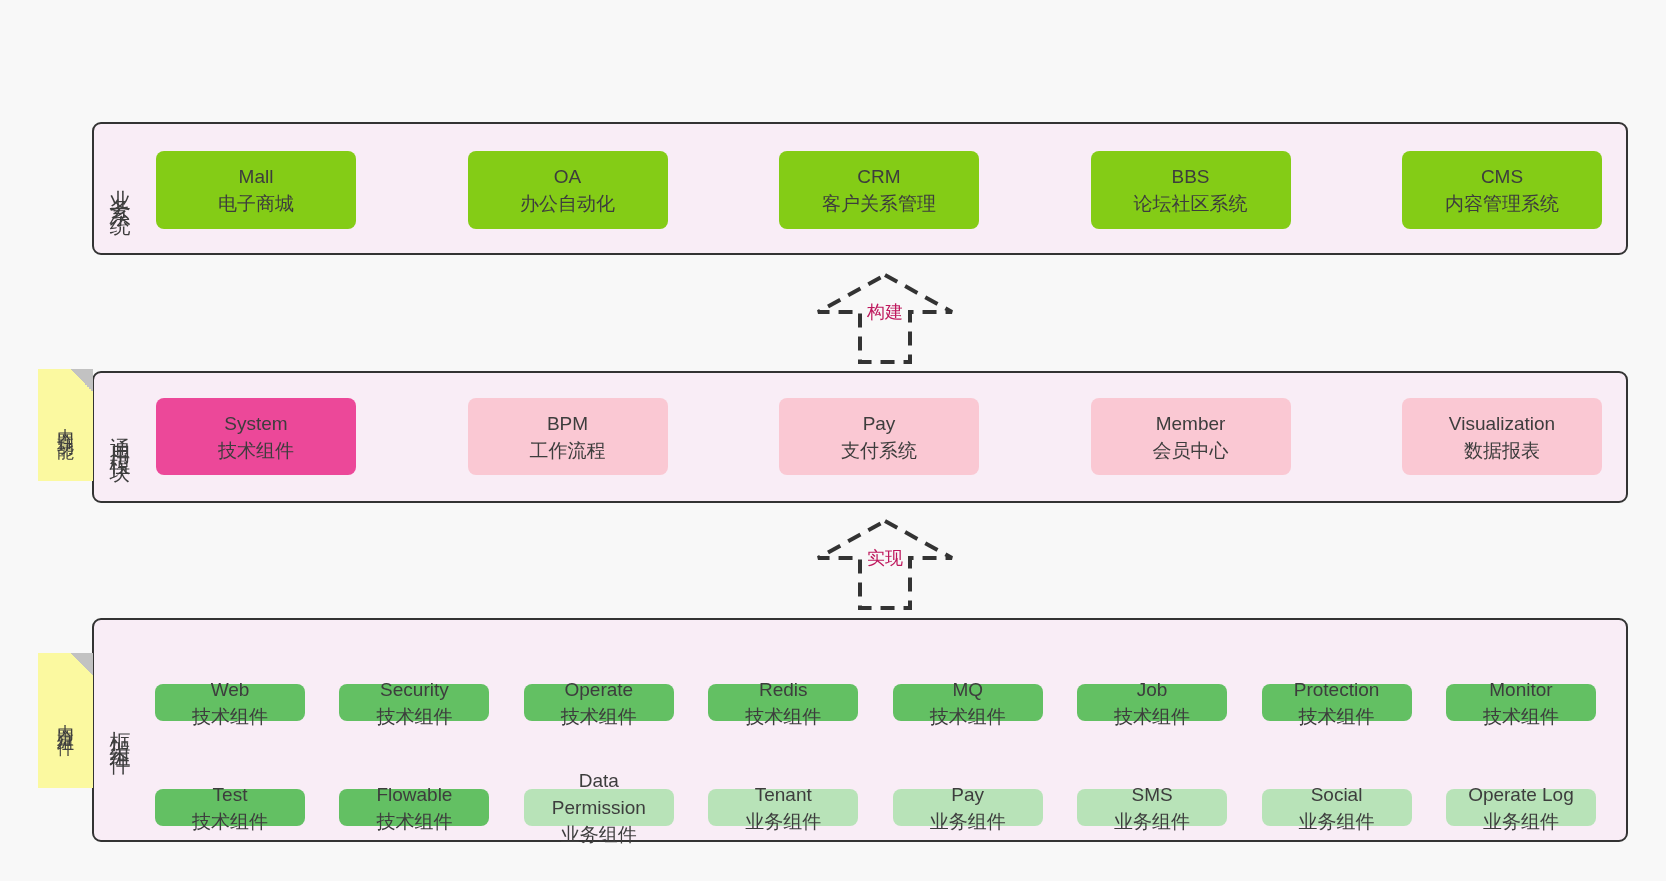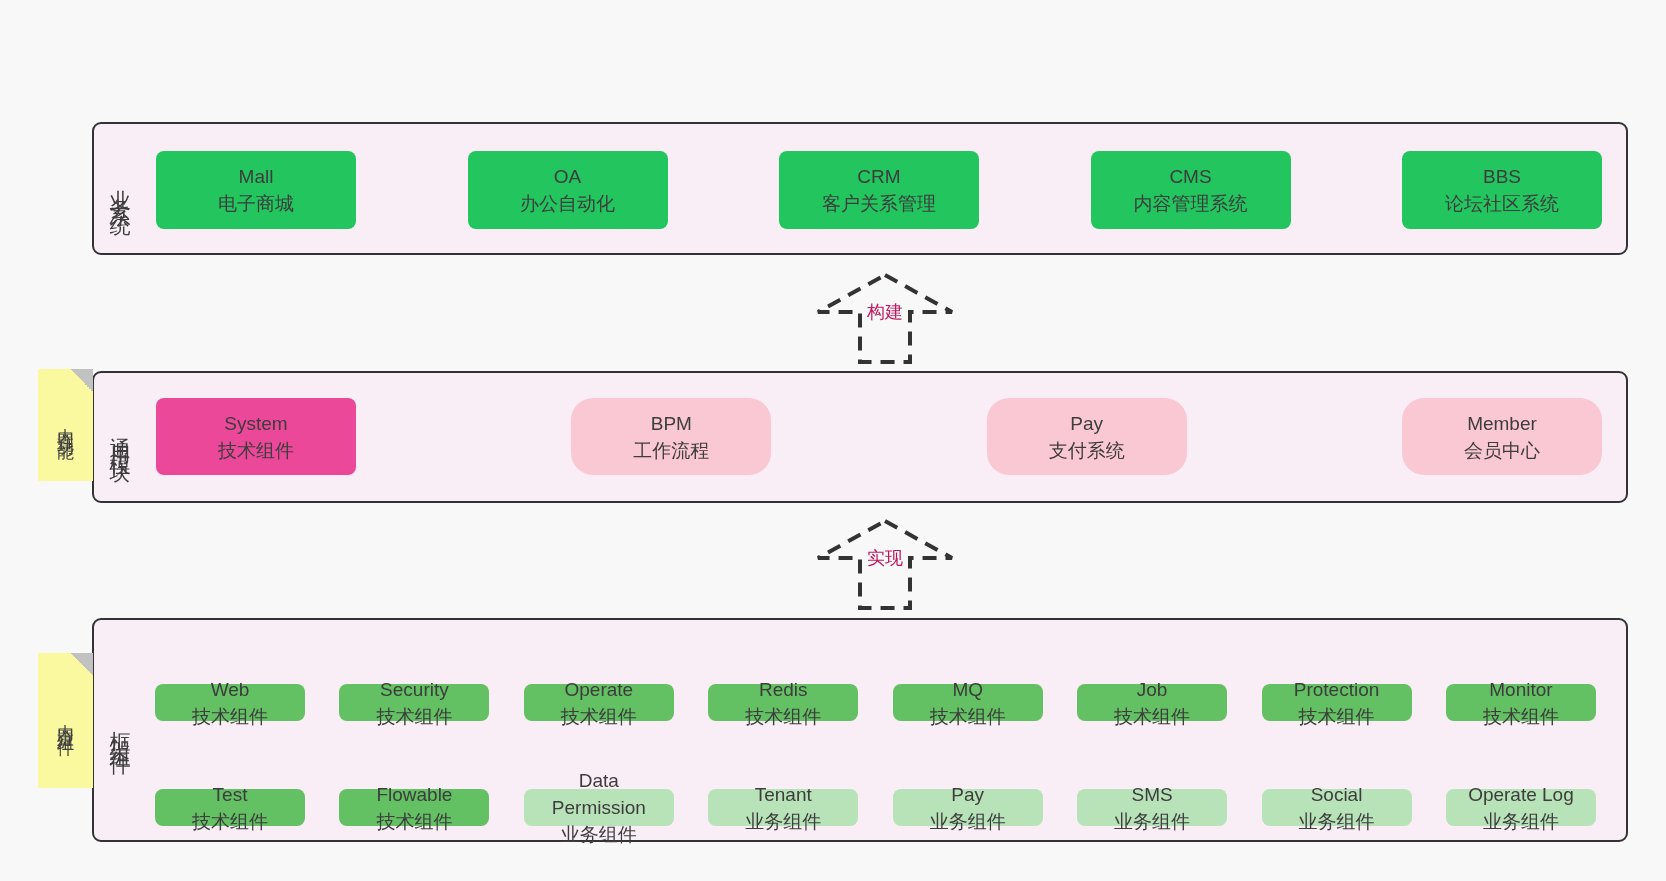--- a/index.html
+++ b/index.html
@@ -31,23 +31,23 @@
   .row-grid{left:61px;right:30px;height:81px;}
   .row-grid-1{top:20px;}
   .row-grid-2{top:125px;}
   .box{
     display:flex;flex-direction:column;justify-content:center;align-items:center;
     border-radius:8px;text-align:center;box-sizing:border-box;padding:2px 6px;
   }
   .row-wide .box{width:200px;}
   .row-grid .box{width:150px;margin-top:44px;}
   .box-name,.box-desc{font-size:19px;line-height:27px;color:#3d3d3d;}
-  .blue{background:#22c55e;justify-content:center;}
+  .blue{background:#84cc16;justify-content:center;}
   .red{background:#ec4899;}
-  .pink{background:#fac8d3;border-radius:22px;}
+  .pink{background:#fac8d3;}
   .green{background:#63c063;}
   .green-light{background:#b8e3b8;}
   
   .sticky{
     position:absolute;left:38px;width:55px;background:#fbf9a0;z-index:3;
     display:flex;align-items:center;justify-content:center;
   }
   .sticky-modules{top:369px;height:112px;}
   .sticky-components{top:653px;height:135px;}
   .sticky .v-label{
@@ -82,26 +82,26 @@
       </div>
       <div class="box blue">
         <div class="box-name">OA</div>
         <div class="box-desc">办公自动化</div>
       </div>
       <div class="box blue">
         <div class="box-name">CRM</div>
         <div class="box-desc">客户关系管理</div>
       </div>
       <div class="box blue">
+        <div class="box-name">BBS</div>
+        <div class="box-desc">论坛社区系统</div>
+      </div>
+      <div class="box blue">
         <div class="box-name">CMS</div>
         <div class="box-desc">内容管理系统</div>
-      </div>
-      <div class="box blue">
-        <div class="box-name">BBS</div>
-        <div class="box-desc">论坛社区系统</div>
       </div>
     </div>
   </section>
 
   <div class="arrow arrow-build">
     <svg viewBox="0 0 140 93" aria-hidden="true">
       <polygon points="70,3 137,40 95,40 95,90 45,90 45,40 3,40"></polygon>
     </svg>
     <span class="arrow-label">构建</span>
   </div>
@@ -118,20 +118,24 @@
         <div class="box-desc">工作流程</div>
       </div>
       <div class="box pink">
         <div class="box-name">Pay</div>
         <div class="box-desc">支付系统</div>
       </div>
       <div class="box pink">
         <div class="box-name">Member</div>
         <div class="box-desc">会员中心</div>
       </div>
+      <div class="box pink">
+        <div class="box-name">Visualization</div>
+        <div class="box-desc">数据报表</div>
+      </div>
     </div>
   </section>
   <div class="sticky sticky-modules">
     <div class="sticky-fold"></div>
     <div class="v-label">内置功能</div>
   </div>
 
   <div class="arrow arrow-implement">
     <svg viewBox="0 0 140 93" aria-hidden="true">
       <polygon points="70,3 137,40 95,40 95,90 45,90 45,40 3,40"></polygon>

